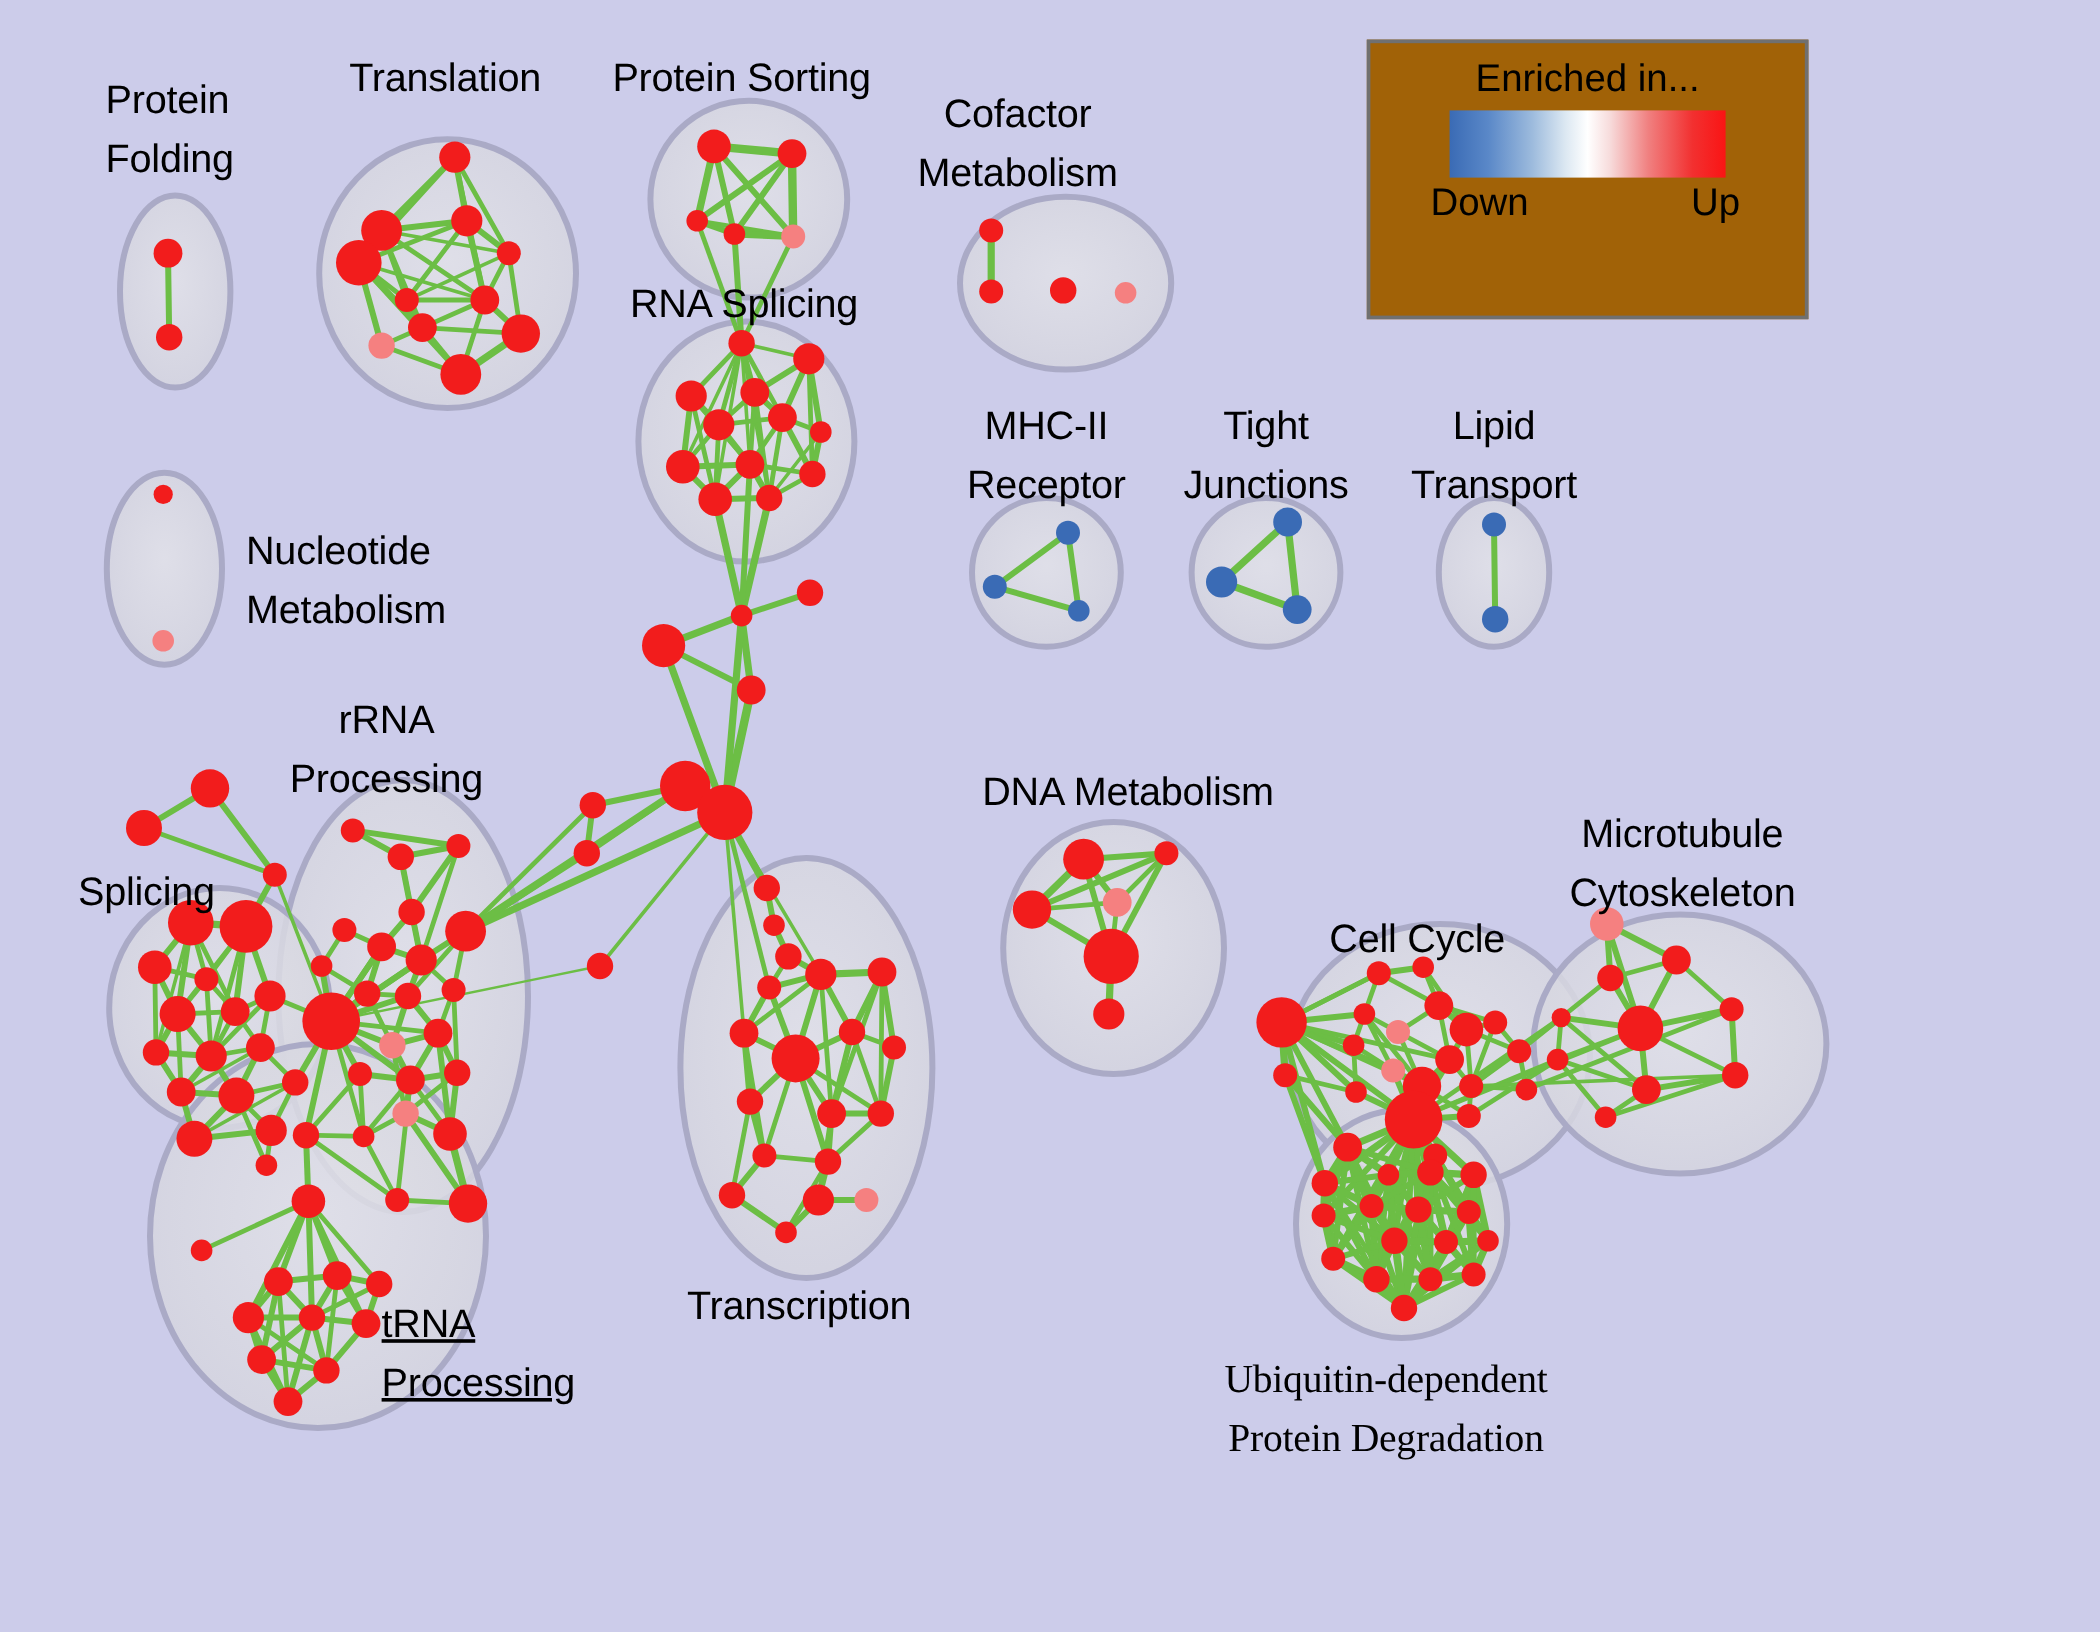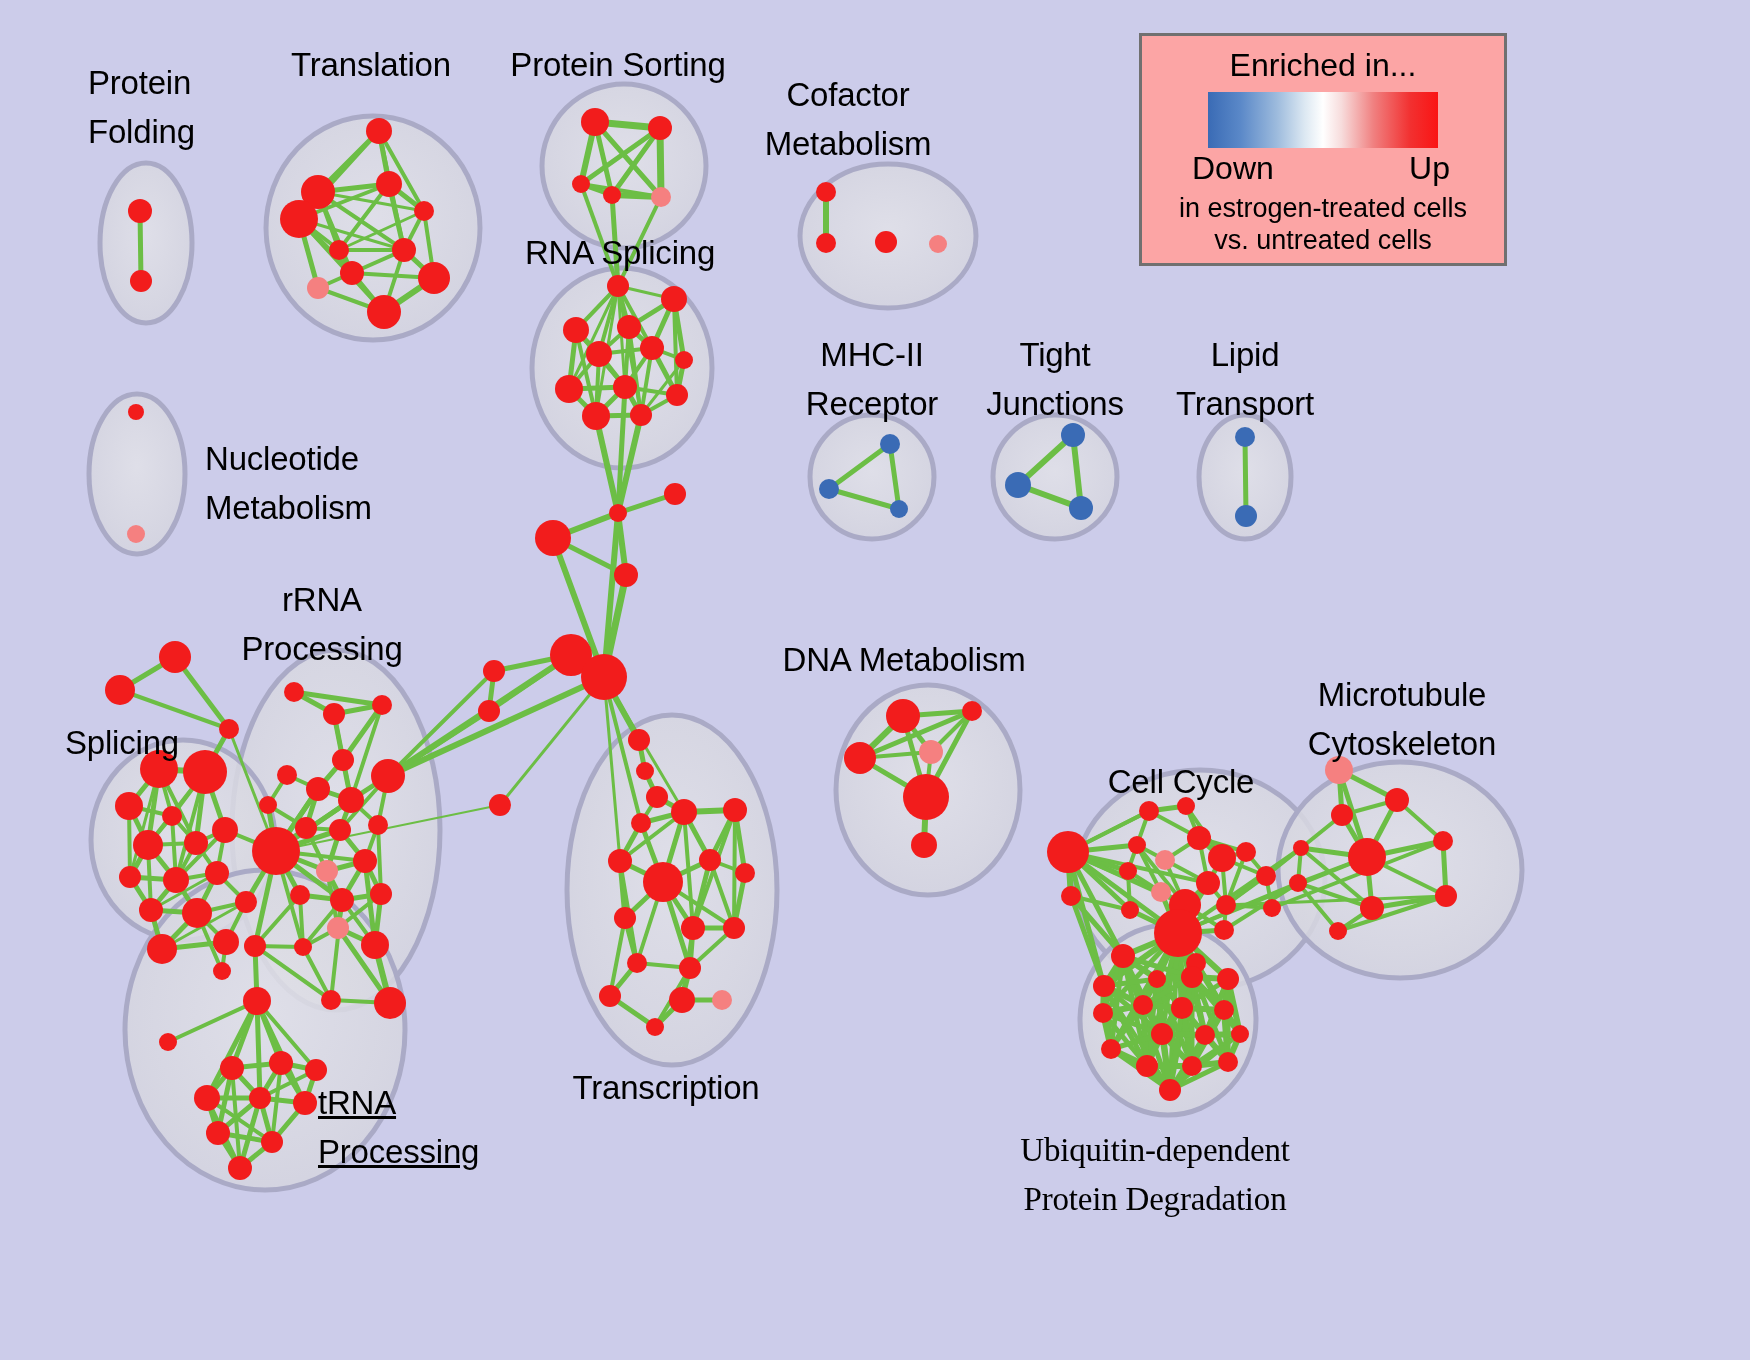--- a/index.html
+++ b/index.html
@@ -23,21 +23,21 @@
     font-weight:400;
   }
   .cluster-label.ctr{text-align:center;transform:translateX(-50%);}
   .cluster-label.lft{text-align:left;}
 
   
   #legend{
     position:absolute;
     left:1139px;top:33px;
     width:368px;height:233px;
-    background:#fca5a5;
+    background:#a16207;
     border:3px solid #707070;
     box-sizing:border-box;
   }
   #legend-title{
     text-align:center;
     font-size:32px;
     color:#000;
     margin-top:11px;
     font-family:"Liberation Sans", sans-serif;
   }
@@ -777,37 +777,33 @@
 Metabolism</div>
       <div class="cluster-label ctr" style="left: 872px; top: 330px;">MHC-II
 Receptor</div>
       <div class="cluster-label ctr" style="left: 1055px; top: 330px;">Tight
 Junctions</div>
       <div class="cluster-label ctr" style="left: 1245px; top: 330px;">Lipid
 Transport</div>
       <div class="cluster-label ctr" style="left: 322px; top: 575px; text-align: center;">rRNA
 Processing</div>
       <div class="cluster-label lft" style="left: 65px; top: 718px;">Splicing</div>
-      <div class="cluster-label ctr" style="left: 904px; top: 635px; text-align: right;">DNA Metabolism</div>
+      <div class="cluster-label ctr" style="left: 940px; top: 635px; text-align: right;">DNA Metabolism</div>
       <div class="cluster-label ctr" style="left: 1402px; top: 670px;">Microtubule
 Cytoskeleton</div>
       <div class="cluster-label ctr" style="left: 1181px; top: 757px;">Cell Cycle</div>
       <div class="cluster-label lft" style="left: 318px; top: 1078px; text-decoration: underline;">tRNA
 Processing</div>
       <div class="cluster-label ctr" style="left: 666px; top: 1063px;">Transcription</div>
       <div class="cluster-label ctr" style="left: 1155px; top: 1126px; font-family: Liberation Serif, serif;">Ubiquitin-dependent
 Protein Degradation</div>
     </div>
 
   <div id="legend">
     <div id="legend-title">Enriched in...</div>
     <div id="legend-bar"></div>
     <div id="legend-ends">
       <span id="legend-down">Down</span>
       <span id="legend-up">Up</span>
     </div>
-    <div id="legend-sub">
-      <div>in estrogen-treated cells</div>
-      <div>vs. untreated cells</div>
-    </div>
   </div>
 
 </div>
 
 </body></html>

